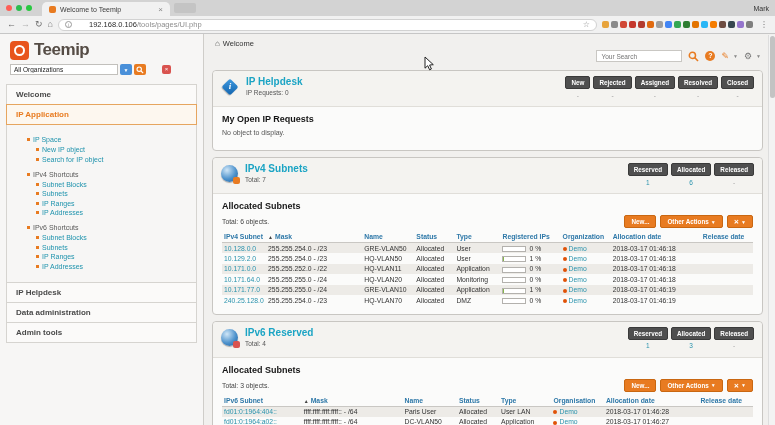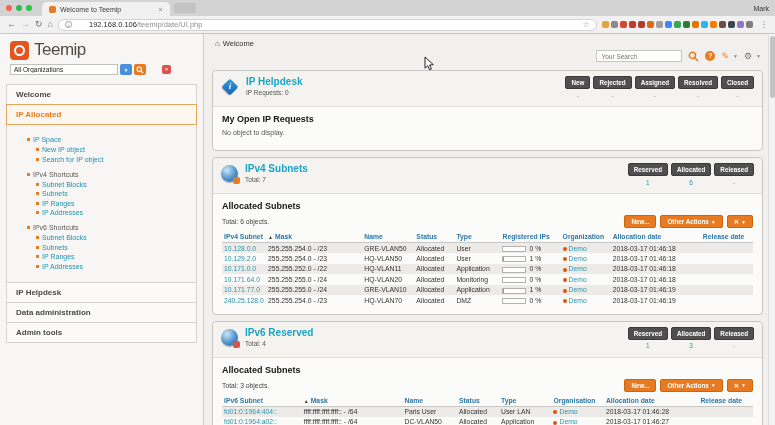--- a/index.html
+++ b/index.html
@@ -27,21 +27,21 @@
   .extrow { display:flex; gap:2px; align-items:center; }
   .ext { width:7px; height:7px; border-radius:2px; display:inline-block; }
   .dots { color:#666; font-size:8px; margin-left:2px; }
 
   
   .app { display:flex; height:391px; background:#f1f0ee; }
   .sidebar { width:204px; flex:none; background:#f7f6f5; border-right:1px solid #cfcdc9; padding-top:3px; }
   .logo { display:flex; align-items:center; gap:5px; padding:3px 10px 4px; }
   .logo-ico { width:19px; height:19px; background:#e8541d; border-radius:4px; position:relative; flex:none; }
   .logo-ico::before { content:""; position:absolute; inset:4px; border:2px solid #fff; border-radius:50%; }
-  .logo-text { font-size:17px; font-weight:normal; color:#554c45; letter-spacing:-0.5px; }
+  .logo-text { font-size:17px; font-weight:bold; color:#554c45; letter-spacing:-0.5px; }
   .orgrow { display:flex; align-items:center; gap:2px; padding:0 10px 6px; }
   .orginput { width:108px; height:11px; border:1px solid #c2c0bc; background:#fff; font-size:6.5px; padding:0 3px; color:#222; font-family:"Liberation Sans",sans-serif; }
   .sqbtn { width:12px; height:11px; border:none; border-radius:2px; display:flex; align-items:center; justify-content:center; padding:0; }
   .sqbtn.blue { background:#4a90d9; color:#fff; font-size:5px; }
   .sqbtn.orange { background:#e87b21; }
   .resetico { width:9px; height:9px; background:#d9534f; border-radius:2px; color:#fff; font-size:6px; line-height:9px; text-align:center; margin-left:14px; }
   .menu { margin:4px 6px 0; }
   .menu-item { background:#fbfaf9; border:1px solid #d6d4d0; margin-top:-1px; padding:5px 9px; font-size:8px; font-weight:bold; color:#4a4a4a; }
   .menu-item.active { border:1px solid #e6a55f; background:#fdf7ef; color:#e87b21; position:relative; z-index:1; }
   .submenu { background:#f7f6f5; border:1px solid #d6d4d0; margin-top:-1px; padding:8px 4px 10px 20px; font-size:7px; }
@@ -122,21 +122,21 @@
   <div class="newtab"></div>
   <span class="profile">Mark</span>
 </div>
 <div class="toolbar">
   <span class="navico">←</span>
   <span class="navico dis">→</span>
   <span class="navico">↻</span>
   <span class="navico">⌂</span>
   <div class="urlbar">
     <span class="info-cir">i</span>
-    <span class="url"><span class="host">192.168.0.106</span><span class="path">/teemip/date/UI.php</span></span>
+    <span class="url"><span class="host">192.168.0.106</span><span class="path">/tools/pages/UI.php</span></span>
     <span class="urlstar">☆</span>
   </div>
   <div class="extrow">
       <span class="ext" style="background: rgb(231, 163, 59);"></span>
       <span class="ext" style="background: rgb(138, 138, 138);"></span>
       <span class="ext" style="background: rgb(209, 72, 54);"></span>
       <span class="ext" style="background: rgb(197, 55, 44);"></span>
       <span class="ext" style="background: rgb(179, 59, 46);"></span>
       <span class="ext" style="background: rgb(224, 106, 16);"></span>
       <span class="ext" style="background: rgb(158, 158, 158);"></span>
@@ -169,21 +169,21 @@
       <button class="sqbtn orange">
         <svg width="8" height="8" viewBox="0 0 8 8">
             <circle cx="3.2" cy="3.2" r="2.2" fill="none" stroke="#fff" stroke-width="1.1"></circle>
             <line x1="5" y1="5" x2="7.2" y2="7.2" stroke="#fff" stroke-width="1.1"></line>
           </svg>
       </button>
       <span class="resetico">×</span>
     </div>
     <nav class="menu">
         <div class="menu-item">Welcome</div>
-        <div class="menu-item active">IP Allocated</div>
+        <div class="menu-item active">IP Application</div>
         <div class="submenu">
           <div class="sub sub-link">
             <span class="bullet"></span>
             <span>IP Space</span>
           </div>
           <div class="sub sub-sublink">
             <span class="bullet"></span>
             <span>New IP object</span>
           </div>
           <div class="sub sub-sublink">

